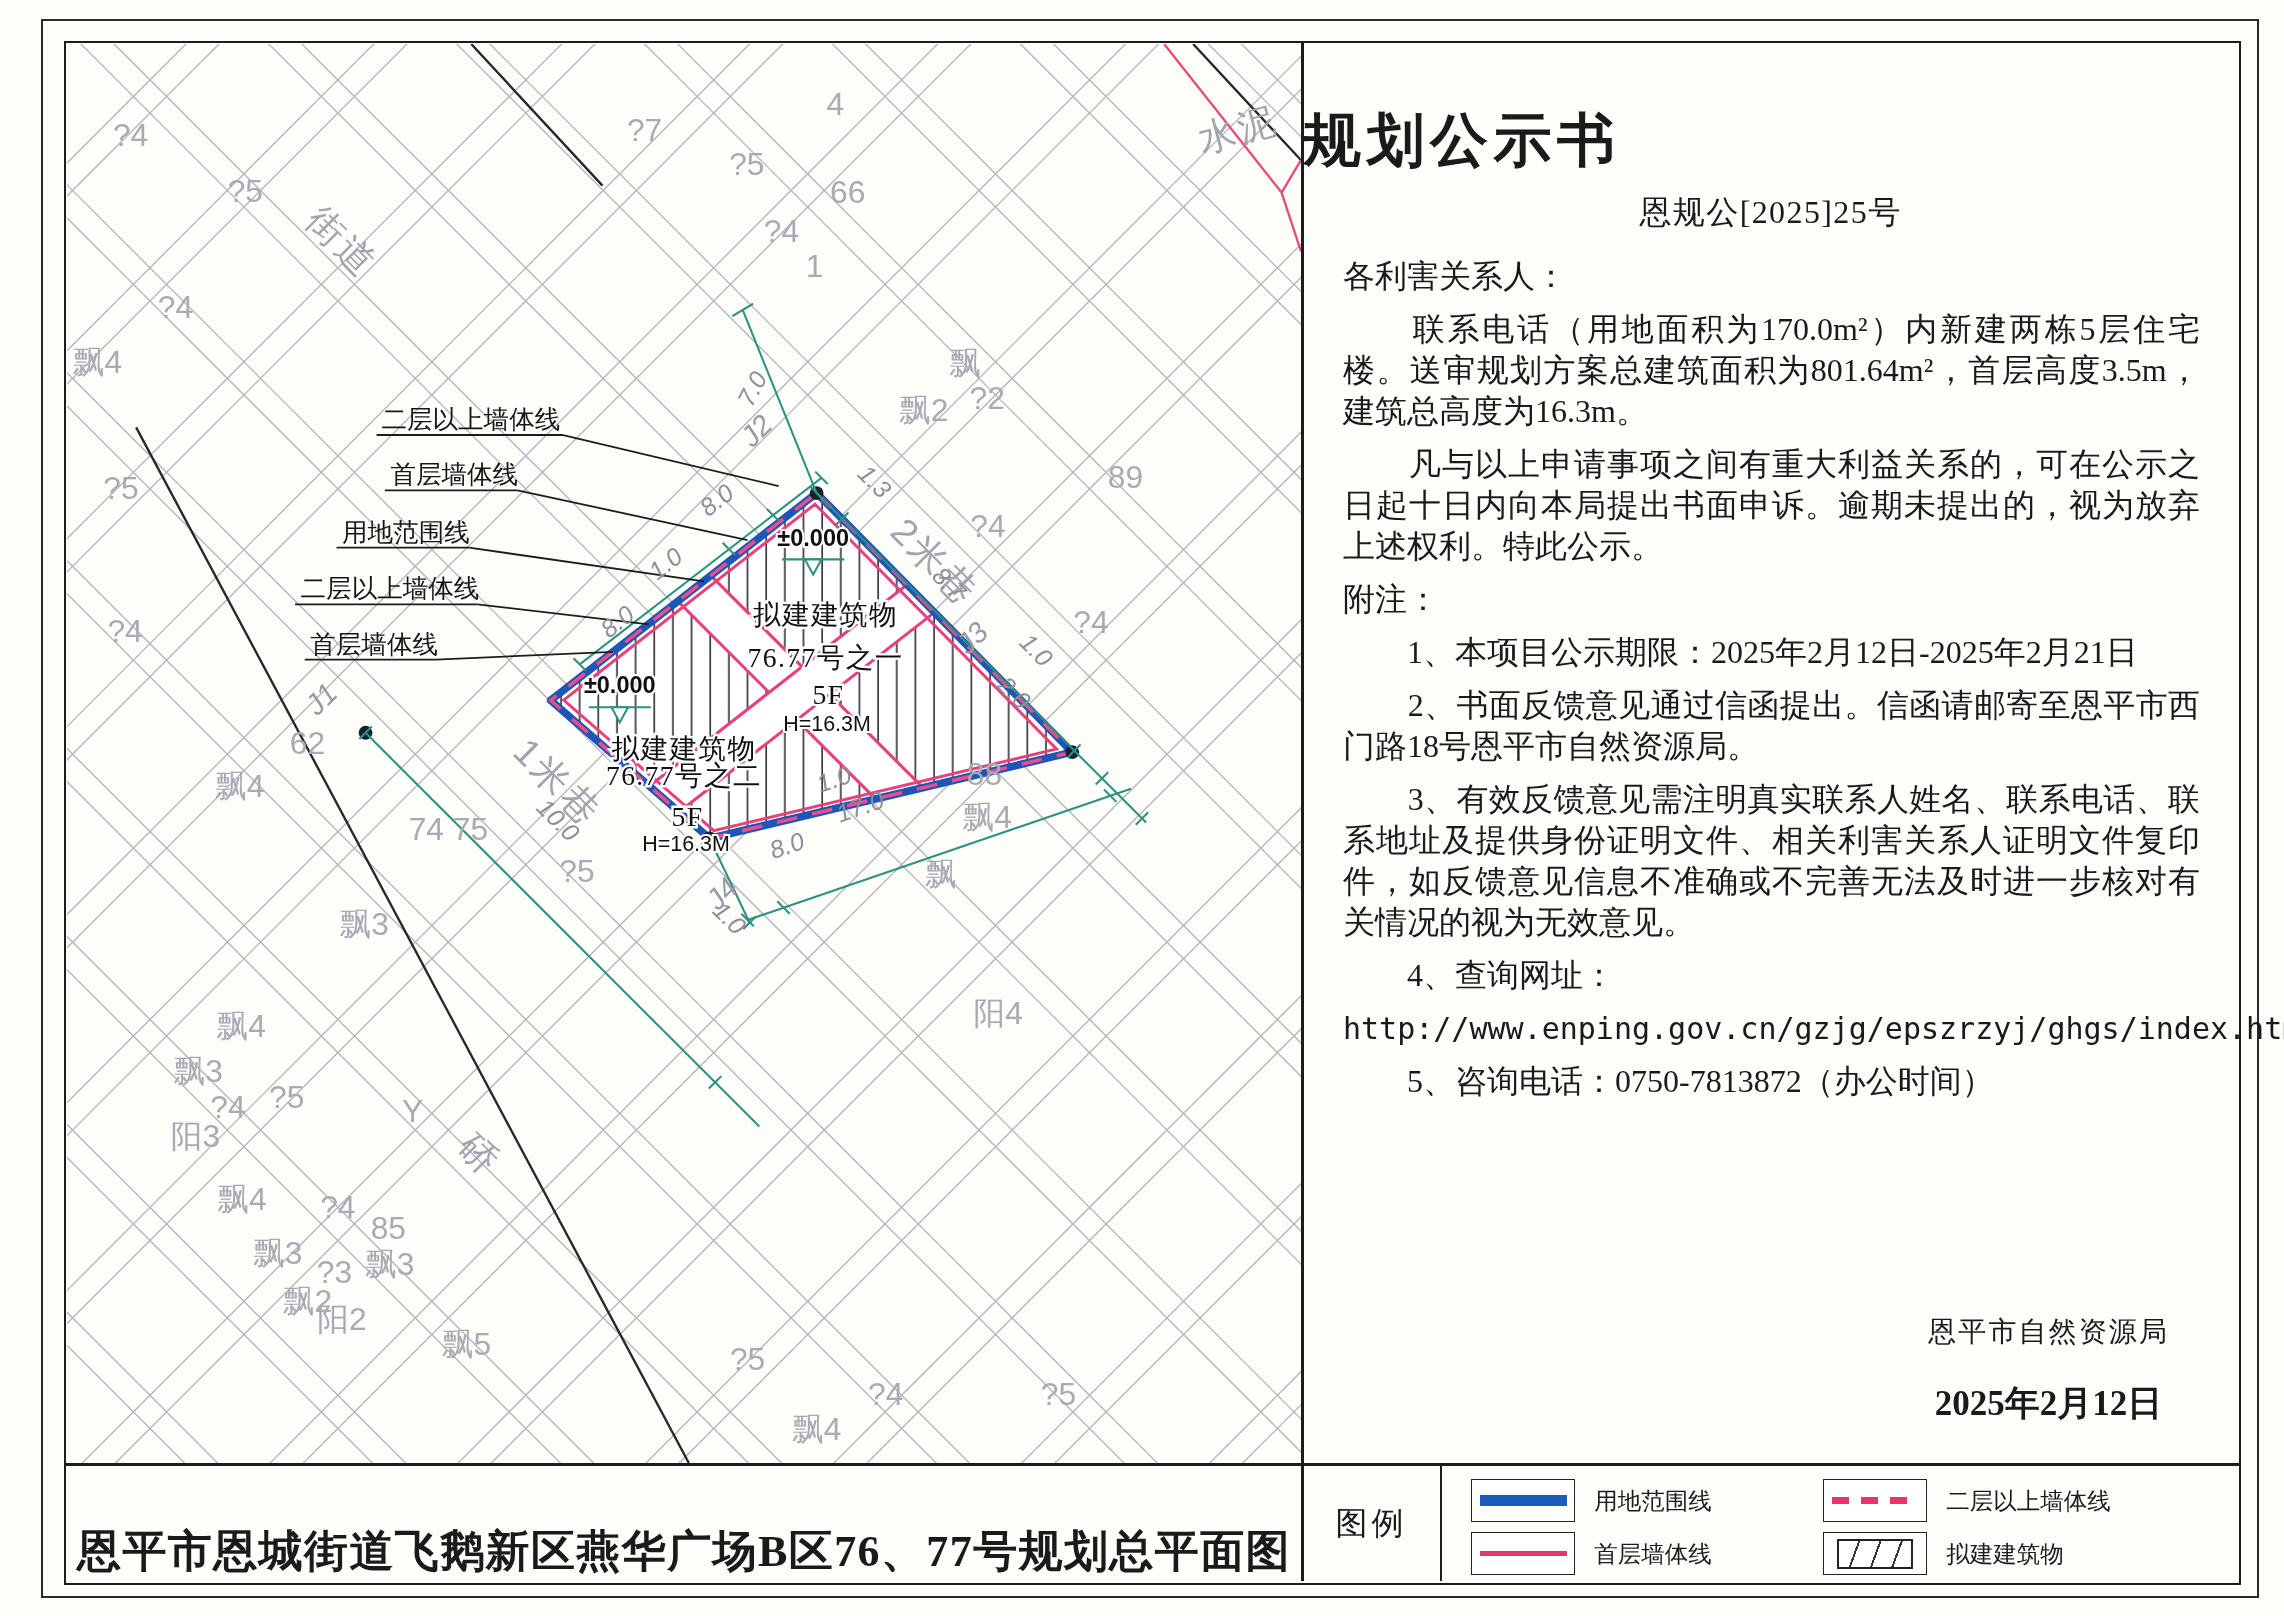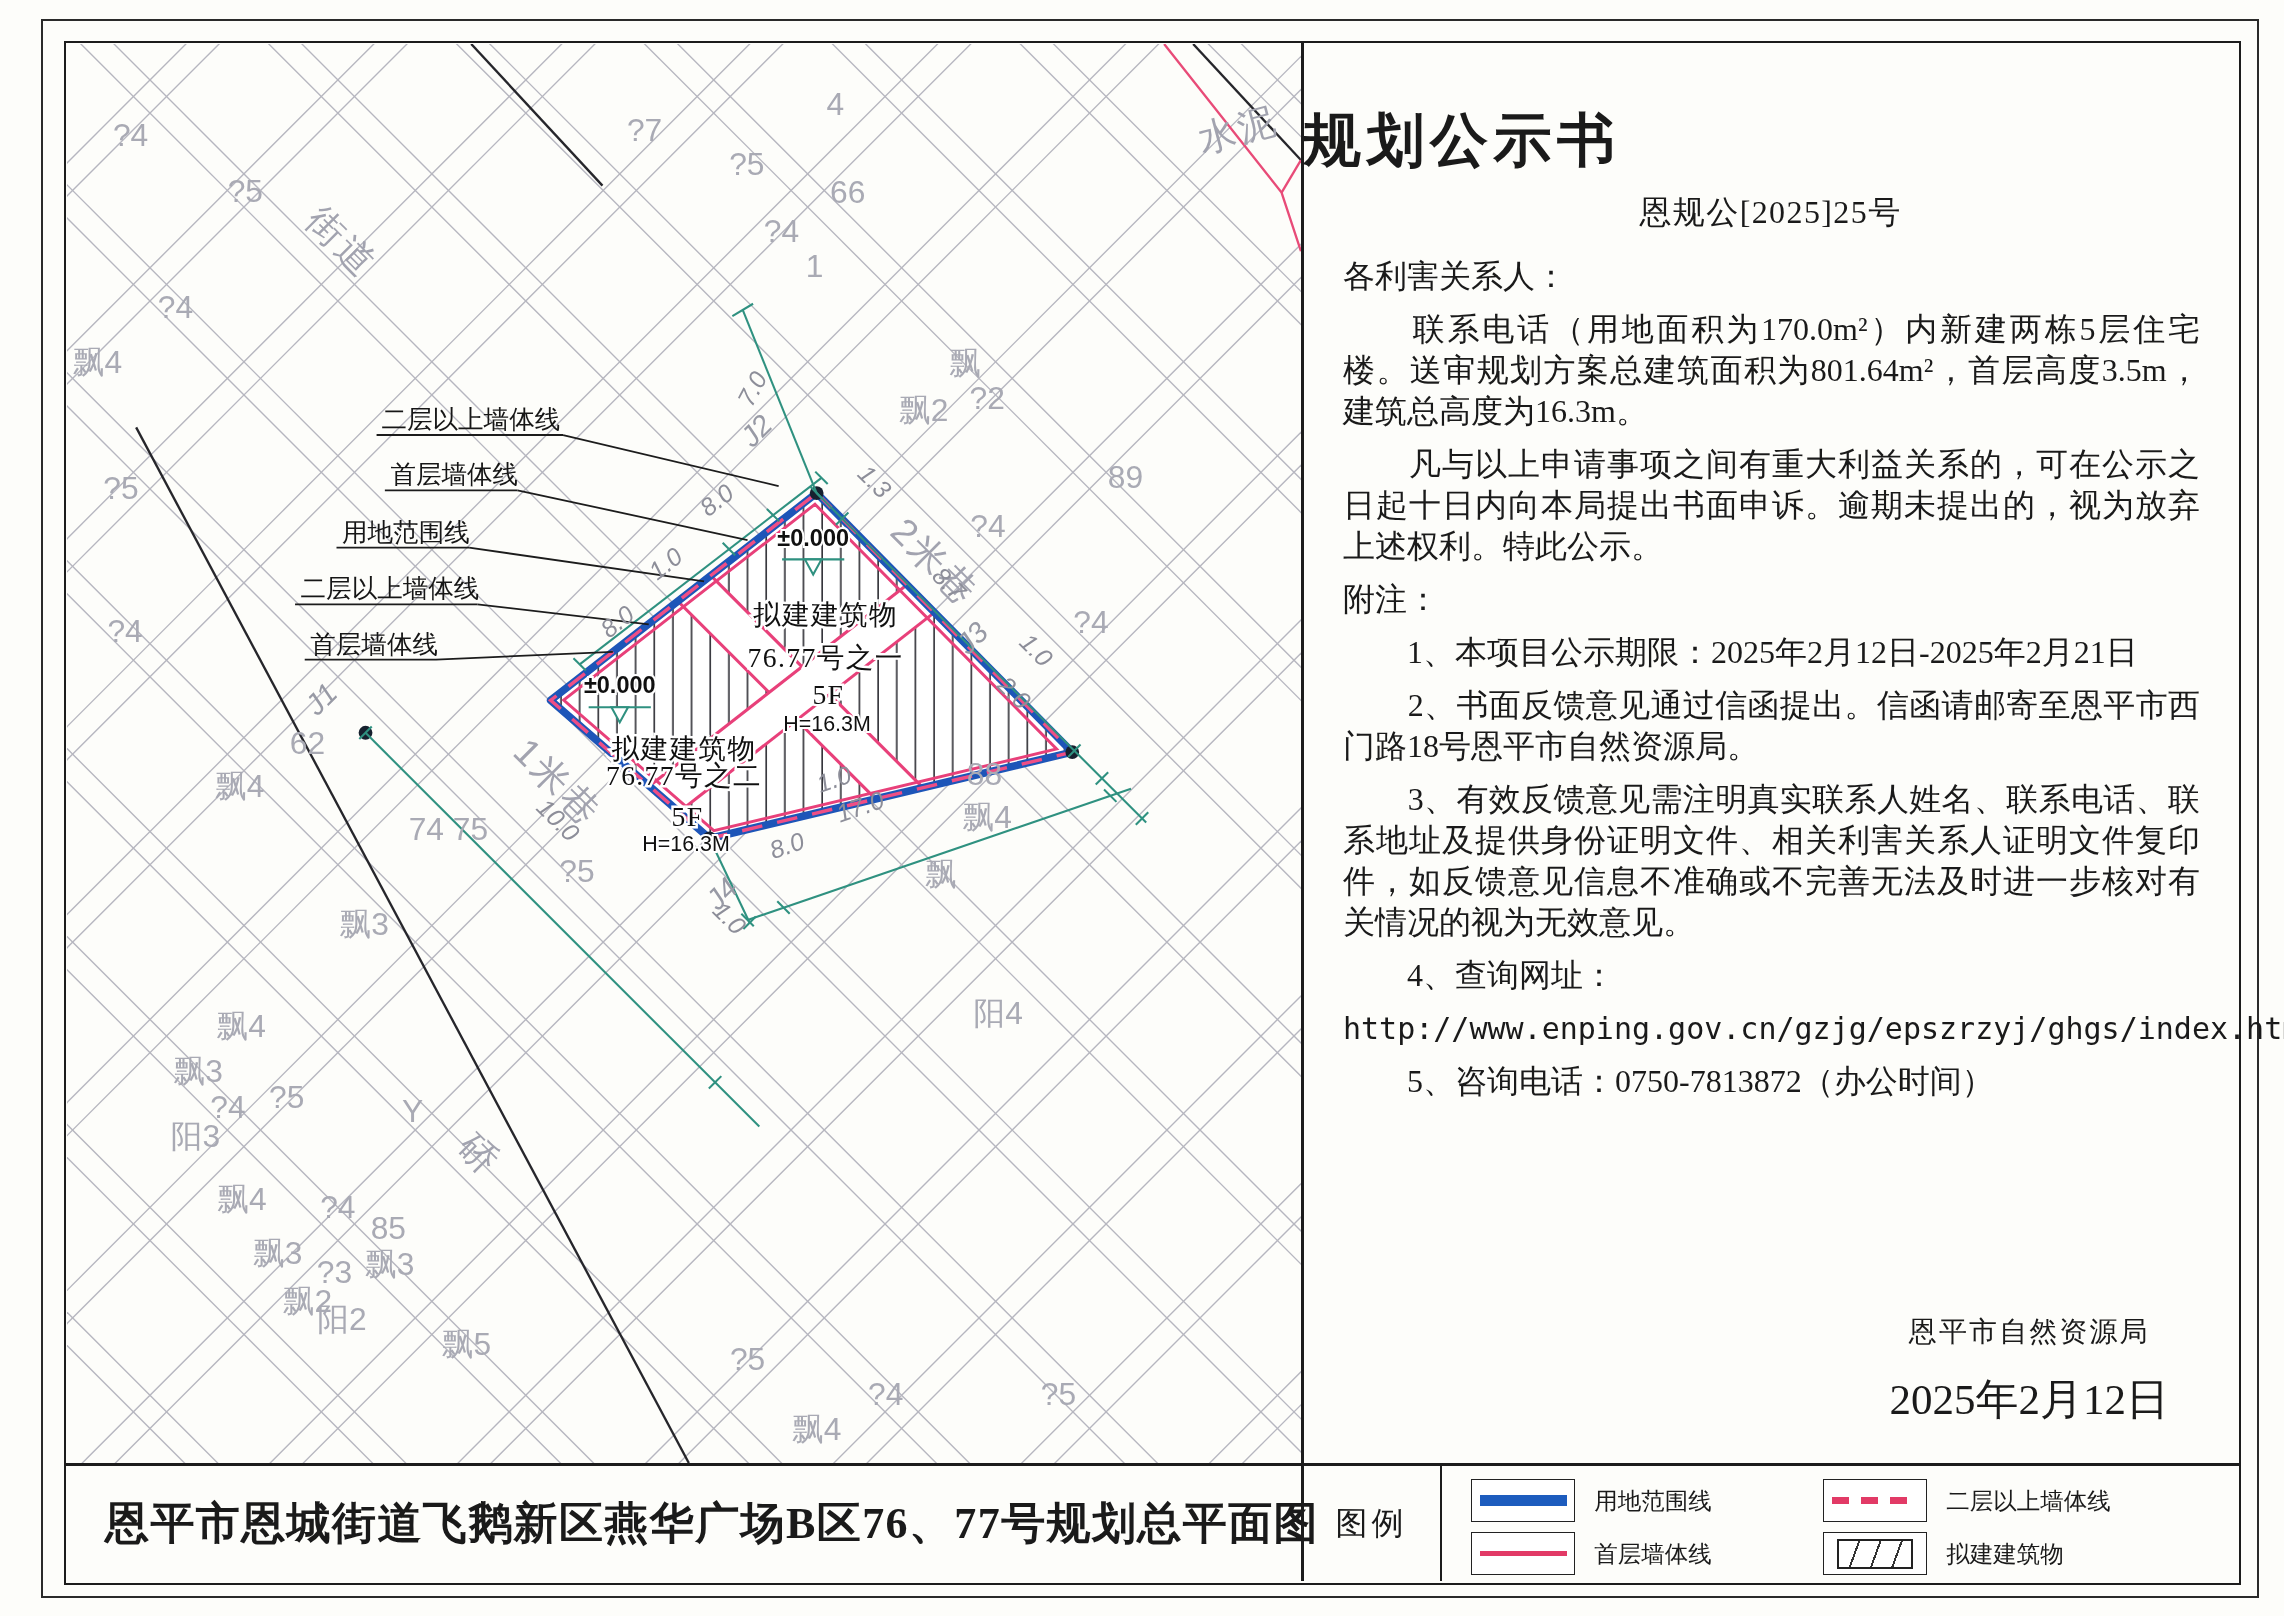--- a/index.html
+++ b/index.html
@@ -19,32 +19,32 @@
   .ml-parcel{font-size:46px;fill:#a9aab4;}
   .ml-street{font-size:54px;fill:#a2a3af;letter-spacing:5px;}
   .ml-dim{font-size:36px;fill:#8d8e99;font-style:italic;}
   .ml-pt{font-size:42px;fill:#989aa5;font-style:italic;}
   .ml-callout{font-size:37px;fill:#161616;font-family:"Liberation Serif",serif;}
   .ml-bld{font-size:40px;fill:#101010;letter-spacing:2px;paint-order:stroke;stroke:#ffffff;stroke-width:7px;font-family:"Liberation Serif",serif;}
   .ml-bldsm{font-size:31px;fill:#101010;paint-order:stroke;stroke:#ffffff;stroke-width:6px;}
   .ml-lvl{font-size:34px;fill:#101010;font-weight:bold;paint-order:stroke;stroke:#ffffff;stroke-width:6px;}
   
   .left-title-bar{position:absolute;left:67px;top:1466px;width:1234px;height:115px;
-     display:flex;align-items:center;justify-content:center;padding-left:28px;}
+     display:flex;align-items:flex-end;justify-content:center;}
   .left-title-bar div{font-size:44px;font-weight:bold;letter-spacing:1.4px;white-space:nowrap;}
   
   .right-panel{position:absolute;left:1303px;top:44px;width:935px;height:1419px;}
   .notice-title{margin:58px 0 0 0;text-align:left;font-size:58px;font-weight:bold;letter-spacing:5.5px;}
   .notice-docno{margin-top:11px;text-align:center;font-size:32px;letter-spacing:1.4px;}
   .notice-body{margin:21px 26px 0 28px;font-size:32px;line-height:41px;text-align:justify;}
   .notice-body p{margin:12px;}
   .notice-body p.p-url{font-family:"DejaVu Sans Mono","Liberation Mono",monospace;font-size:30px;letter-spacing:0px;}
   .signature{position:absolute;right:69px;top:1269px;text-align:center;z-index:5;}
   .signature .org{font-size:28px;letter-spacing:2.1px;}
-  .signature .date{font-size:43px;margin-top:20px;}
+  .signature .date{font-size:35px;margin-top:29px;font-weight:bold;}
   
   .legend-title{position:absolute;left:1303px;top:1466px;width:137px;height:115px;display:flex;align-items:center;justify-content:center;font-size:32px;letter-spacing:4.1px;}
   .legend-item{position:absolute;display:flex;align-items:center;}
   .swatch{width:104px;height:43px;border:1.4px solid #222;background:#fff;display:flex;align-items:center;justify-content:center;box-sizing:border-box;}
   .swatch .line{width:87px;}
   .sw-blue .line{height:10.4px;background:#1d5cbe;}
   .sw-dash .line{height:6.2px;background:repeating-linear-gradient(90deg,#e23a66 0 16.6px,transparent 16.6px 29px);}
   .sw-red .line{height:5.5px;background:#e23a66;}
   .sw-hatch .inner{width:76px;height:30px;border:2.1px solid #222;box-sizing:border-box;
      background:repeating-linear-gradient(110deg,transparent 0 18px,#333 18px 20px);}

